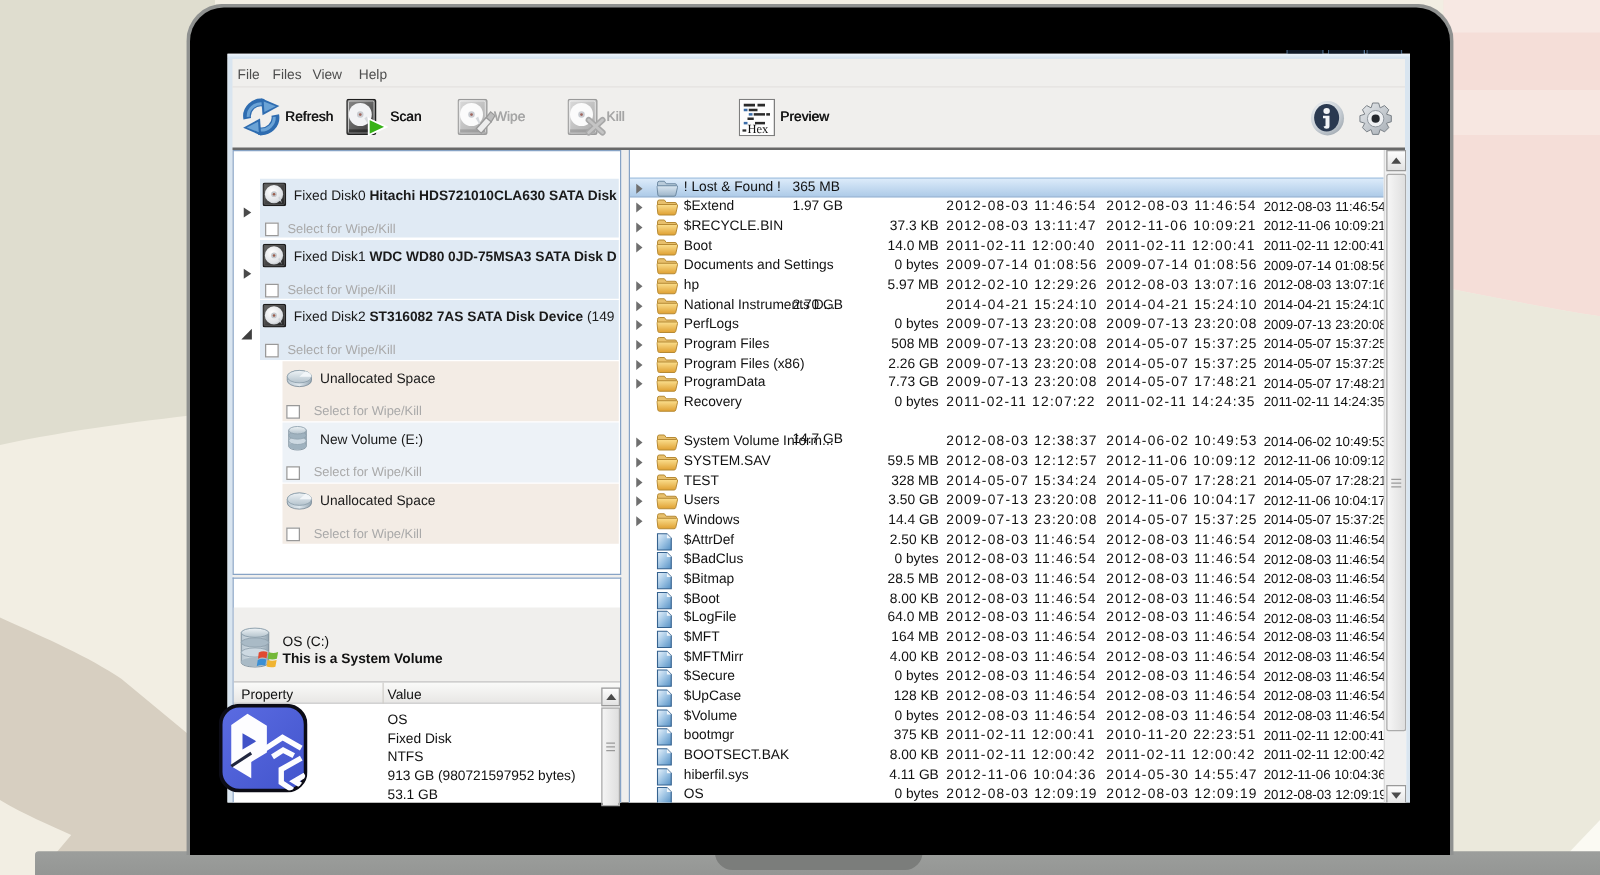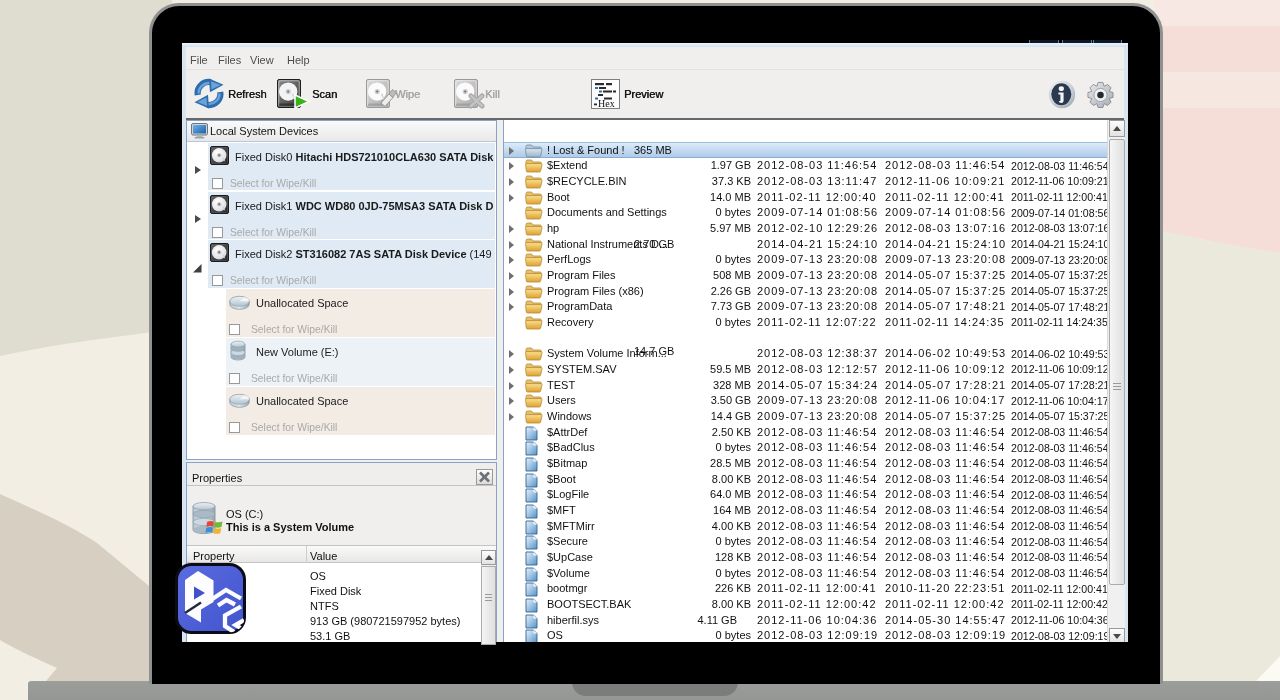--- a/index.html
+++ b/index.html
@@ -142,29 +142,20 @@
   <span class="abs" style="left:905px;top:37px"><svg width="27" height="28" viewBox="0 0 27 29">
 <g transform="translate(0,1)">
 <path d="M22.6,10.8 L26.5,12.0 L26.5,17.0 L22.6,18.2 L22.5,18.3 L24.4,21.9 L20.9,25.4 L17.3,23.5 L17.2,23.6 L16.0,27.5 L11.0,27.5 L9.8,23.6 L9.7,23.5 L6.1,25.4 L2.6,21.9 L4.5,18.3 L4.4,18.2 L0.5,17.0 L0.5,12.0 L4.4,10.8 L4.5,10.7 L2.6,7.1 L6.1,3.6 L9.7,5.5 L9.8,5.4 L11.0,1.5 L16.0,1.5 L17.2,5.4 L17.3,5.5 L20.9,3.6 L24.4,7.1 L22.5,10.7 Z" fill="url(#ggear)" stroke="#767d84" stroke-width="0.8"></path>
 <circle cx="13.5" cy="14.5" r="6.8" fill="#eef0f2" stroke="#8d949b" stroke-width="0.8"></circle>
 <circle cx="13.5" cy="14.5" r="3.4" fill="#25292e"></circle>
 </g>
 </svg></span>
   <div class="abs" style="left:4px;top:75.5px;width:938px;height:1.5px;background:#686868"></div>
 
   <div class="abs" style="left:4px;top:77px;width:311px;height:340px;border:1px solid #87a3c5;box-sizing:border-box;background:#fff">
-    <div class="abs" style="left:0;top:0;width:100%;height:21px;background:linear-gradient(#fafafa,#e9e9e9);border-bottom:1px solid #b9c7d6;box-sizing:border-box">
-      <span class="abs" style="left:4px;top:2px"><svg width="17" height="16" viewBox="0 0 17 16">
-<rect x="0.5" y="0.5" width="16" height="11.5" rx="1.5" fill="#cfd4d9" stroke="#6f7479"></rect>
-<rect x="2" y="2" width="13" height="8.5" fill="url(#gscr)"></rect>
-<rect x="5.5" y="12" width="6" height="2" fill="#aeb4ba"></rect>
-<rect x="3.5" y="14" width="10" height="1.5" rx="0.7" fill="#9aa1a8"></rect>
-</svg></span>
-      <div class="abs" style="left:23px;top:4px;color:#111">Local System Devices</div>
-    </div>
     <div class="abs" style="left:0;top:21px;width:309px;height:317px;overflow:hidden">
       <div style="position:absolute;left:21px;top:1.0px;right:1px;height:47.5px;background:#e0eaf4">
             <span style="position:absolute;left:2px;top:3px"><svg width="19" height="19" viewBox="0 0 19 19">
 <rect x="0.5" y="0.5" width="18" height="18" rx="1.5" fill="url(#ghdd)" stroke="#1c1c1c"></rect>
 <rect x="1.5" y="1.5" width="16" height="16" rx="1" fill="none" stroke="#555" stroke-width="0.7"></rect>
 <circle cx="9.2" cy="9.3" r="7.3" fill="url(#gplat)"></circle>
 <circle cx="9.2" cy="9.3" r="2.3" fill="#c3c7cc"></circle>
 <circle cx="9.2" cy="9.3" r="1" fill="#9b5c4a"></circle>
 <path d="M15.5,16.5 L12.5,12.2 L13.8,11.2 Z" fill="#cfd3d8"></path>
 </svg></span>
@@ -232,31 +223,20 @@
           </div>
       <span style="position:absolute;left:8px;top:24.0px;width:0;height:0;border-left:6px solid #4a4a4a;border-top:4.5px solid transparent;border-bottom:4.5px solid transparent"></span>
           <span style="position:absolute;left:8px;top:73.0px;width:0;height:0;border-left:6px solid #4a4a4a;border-top:4.5px solid transparent;border-bottom:4.5px solid transparent"></span>
           <span style="position:absolute;left:6px;top:121.5px"><svg width="9" height="9">
               <polygon points="8.5,0 8.5,8.5 0,8.5" fill="#3f3f3f"></polygon>
             </svg></span>
     </div>
   </div>
 
   <div class="abs" style="left:4px;top:419px;width:311px;height:180px;border:1px solid #87a3c5;border-bottom:none;box-sizing:border-box;background:#fff">
-    <div class="abs" style="left:0;top:0;width:100%;height:23px;background:#efeeec;border-bottom:1px solid #c4c4c4;box-sizing:border-box">
-      <div class="abs" style="left:5px;top:9px;color:#111">Properties</div>
-      <div class="abs" style="left:289px;top:6px;width:17px;height:16px;background:linear-gradient(#fcfcfc,#dcdcdc);border:1px solid #9a9a9a;box-sizing:border-box">
-        <svg width="15" height="14" viewBox="0 0 15 14">
-              <g stroke="#6d7176" stroke-width="2.6">
-                <path d="M3,2.5 L12,11.5"></path>
-                <path d="M12,2.5 L3,11.5"></path>
-              </g>
-            </svg>
-      </div>
-    </div>
     <div class="abs" style="left:0;top:83px;width:100%;height:17px;background:linear-gradient(#fafaf9,#e8e7e5);border-bottom:1px solid #c4c4c4;box-sizing:border-box">
       <div class="abs" style="left:6px;top:4px">Property</div>
       <div class="abs" style="left:123px;top:4px">Value</div>
       <div class="abs" style="left:119px;top:0;width:1px;height:17px;background:#cfcdc9"></div>
     </div>
     <div class="abs" style="left:0;top:23px;width:100%;height:60px;background:#f0efed;border-bottom:1px solid #c4c4c4;box-sizing:border-box">
       <span class="abs" style="left:4px;top:15px"><svg width="32" height="34" viewBox="0 0 32 34">
 <g>
 <path d="M2,5 L24,5 L24,29 A11,3.6 0 0 1 2,29 Z" fill="url(#gcyl)" stroke="#7e8e9a" stroke-width="0.8"></path>
 <ellipse cx="13" cy="28.6" rx="11" ry="3.7" fill="#a9bac6"></ellipse>
@@ -303,21 +283,21 @@
           <span style="position:absolute;left:381px;top:2px;white-space:nowrap;letter-spacing:1px"></span>
           <span style="position:absolute;left:507px;top:2.5px;width:97px;overflow:hidden;white-space:nowrap;font-size:10.6px"></span>
         </div>
 <div style="position:absolute;left:0;top:37.7px;width:603px;height:16px">
           <span style="position:absolute;left:5px;top:5px;width:0;height:0;border-left:5px solid #6f6f6f;border-top:4px solid transparent;border-bottom:4px solid transparent"></span>
           <span style="position:absolute;left:21px;top:2px"><svg width="18" height="14" viewBox="0 0 18 14">
 <path d="M1,2.5 Q1,1 2.5,1 L6.5,1 L8,3 L15,3 Q16.3,3 16.3,4.3 L16.3,5 L1,5 Z" fill="#e8c06c" stroke="#b68a34" stroke-width="0.8"></path>
 <path d="M1,4.6 L16.4,4.6 Q17.3,4.6 17,5.8 L15.6,12 Q15.3,13 14.2,13 L2.6,13 Q1.5,13 1.3,12 L0.6,5.8 Q0.4,4.6 1,4.6 Z" fill="url(#gfold)" stroke="#b68a34" stroke-width="0.8"></path>
 </svg></span>
           <span style="position:absolute;left:43px;top:2px;width:105px;white-space:nowrap">$Extend</span>
-          <span style="position:absolute;left:130px;top:2px;width:117px;text-align:right">1.97 GB</span>
+          <span style="position:absolute;left:130px;top:2px;width:117px;text-align:left">1.97 GB</span>
           <span style="position:absolute;left:253px;top:2px;white-space:nowrap;letter-spacing:1px">2012-08-03 11:46:54</span>
           <span style="position:absolute;left:381px;top:2px;white-space:nowrap;letter-spacing:1px">2012-08-03 11:46:54</span>
           <span style="position:absolute;left:507px;top:2.5px;width:97px;overflow:hidden;white-space:nowrap;font-size:10.6px">2012-08-03 11:46:54</span>
         </div>
 <div style="position:absolute;left:0;top:53.3px;width:603px;height:16px">
           <span style="position:absolute;left:5px;top:5px;width:0;height:0;border-left:5px solid #6f6f6f;border-top:4px solid transparent;border-bottom:4px solid transparent"></span>
           <span style="position:absolute;left:21px;top:2px"><svg width="18" height="14" viewBox="0 0 18 14">
 <path d="M1,2.5 Q1,1 2.5,1 L6.5,1 L8,3 L15,3 Q16.3,3 16.3,4.3 L16.3,5 L1,5 Z" fill="#e8c06c" stroke="#b68a34" stroke-width="0.8"></path>
 <path d="M1,4.6 L16.4,4.6 Q17.3,4.6 17,5.8 L15.6,12 Q15.3,13 14.2,13 L2.6,13 Q1.5,13 1.3,12 L0.6,5.8 Q0.4,4.6 1,4.6 Z" fill="url(#gfold)" stroke="#b68a34" stroke-width="0.8"></path>
 </svg></span>
@@ -602,21 +582,21 @@
           <span style="position:absolute;left:253px;top:2px;white-space:nowrap;letter-spacing:1px">2012-08-03 11:46:54</span>
           <span style="position:absolute;left:381px;top:2px;white-space:nowrap;letter-spacing:1px">2012-08-03 11:46:54</span>
           <span style="position:absolute;left:507px;top:2.5px;width:97px;overflow:hidden;white-space:nowrap;font-size:10.6px">2012-08-03 11:46:54</span>
         </div>
 <div style="position:absolute;left:0;top:460.8px;width:603px;height:16px">
           <span style="position:absolute;left:21px;top:2px"><svg width="13" height="15" viewBox="0 0 13 15">
 <path d="M1,1 L8.5,1 L12,4.5 L12,14 L1,14 Z" fill="url(#gdoc)" stroke="#35628f" stroke-width="0.9"></path>
 <path d="M8.5,1 L8.5,4.5 L12,4.5 Z" fill="#ffffff" opacity="0.85"></path>
 </svg></span>
           <span style="position:absolute;left:43px;top:2px;width:105px;white-space:nowrap">bootmgr</span>
-          <span style="position:absolute;left:130px;top:2px;width:117px;text-align:right">226 KB</span>
+          <span style="position:absolute;left:130px;top:2px;width:117px;text-align:right">375 KB</span>
           <span style="position:absolute;left:253px;top:2px;white-space:nowrap;letter-spacing:1px">2011-02-11 12:00:41</span>
           <span style="position:absolute;left:381px;top:2px;white-space:nowrap;letter-spacing:1px">2010-11-20 22:23:51</span>
           <span style="position:absolute;left:507px;top:2.5px;width:97px;overflow:hidden;white-space:nowrap;font-size:10.6px">2011-02-11 12:00:41</span>
         </div>
 <div style="position:absolute;left:0;top:476.4px;width:603px;height:16px">
           <span style="position:absolute;left:21px;top:2px"><svg width="13" height="15" viewBox="0 0 13 15">
 <path d="M1,1 L8.5,1 L12,4.5 L12,14 L1,14 Z" fill="url(#gdoc)" stroke="#35628f" stroke-width="0.9"></path>
 <path d="M8.5,1 L8.5,4.5 L12,4.5 Z" fill="#ffffff" opacity="0.85"></path>
 </svg></span>
           <span style="position:absolute;left:43px;top:2px;width:105px;white-space:nowrap">BOOTSECT.BAK</span>
@@ -624,21 +604,21 @@
           <span style="position:absolute;left:253px;top:2px;white-space:nowrap;letter-spacing:1px">2011-02-11 12:00:42</span>
           <span style="position:absolute;left:381px;top:2px;white-space:nowrap;letter-spacing:1px">2011-02-11 12:00:42</span>
           <span style="position:absolute;left:507px;top:2.5px;width:97px;overflow:hidden;white-space:nowrap;font-size:10.6px">2011-02-11 12:00:42</span>
         </div>
 <div style="position:absolute;left:0;top:492.1px;width:603px;height:16px">
           <span style="position:absolute;left:21px;top:2px"><svg width="13" height="15" viewBox="0 0 13 15">
 <path d="M1,1 L8.5,1 L12,4.5 L12,14 L1,14 Z" fill="url(#gdoc)" stroke="#35628f" stroke-width="0.9"></path>
 <path d="M8.5,1 L8.5,4.5 L12,4.5 Z" fill="#ffffff" opacity="0.85"></path>
 </svg></span>
           <span style="position:absolute;left:43px;top:2px;width:105px;white-space:nowrap">hiberfil.sys</span>
-          <span style="position:absolute;left:116px;top:2px;width:117px;text-align:right">4.11 GB</span>
+          <span style="position:absolute;left:130px;top:2px;width:117px;text-align:right">4.11 GB</span>
           <span style="position:absolute;left:253px;top:2px;white-space:nowrap;letter-spacing:1px">2012-11-06 10:04:36</span>
           <span style="position:absolute;left:381px;top:2px;white-space:nowrap;letter-spacing:1px">2014-05-30 14:55:47</span>
           <span style="position:absolute;left:507px;top:2.5px;width:97px;overflow:hidden;white-space:nowrap;font-size:10.6px">2012-11-06 10:04:36</span>
         </div>
 <div style="position:absolute;left:0;top:507.8px;width:603px;height:16px">
           <span style="position:absolute;left:21px;top:2px"><svg width="13" height="15" viewBox="0 0 13 15">
 <path d="M1,1 L8.5,1 L12,4.5 L12,14 L1,14 Z" fill="url(#gdoc)" stroke="#35628f" stroke-width="0.9"></path>
 <path d="M8.5,1 L8.5,4.5 L12,4.5 Z" fill="#ffffff" opacity="0.85"></path>
 </svg></span>
           <span style="position:absolute;left:43px;top:2px;width:105px;white-space:nowrap">OS</span>

